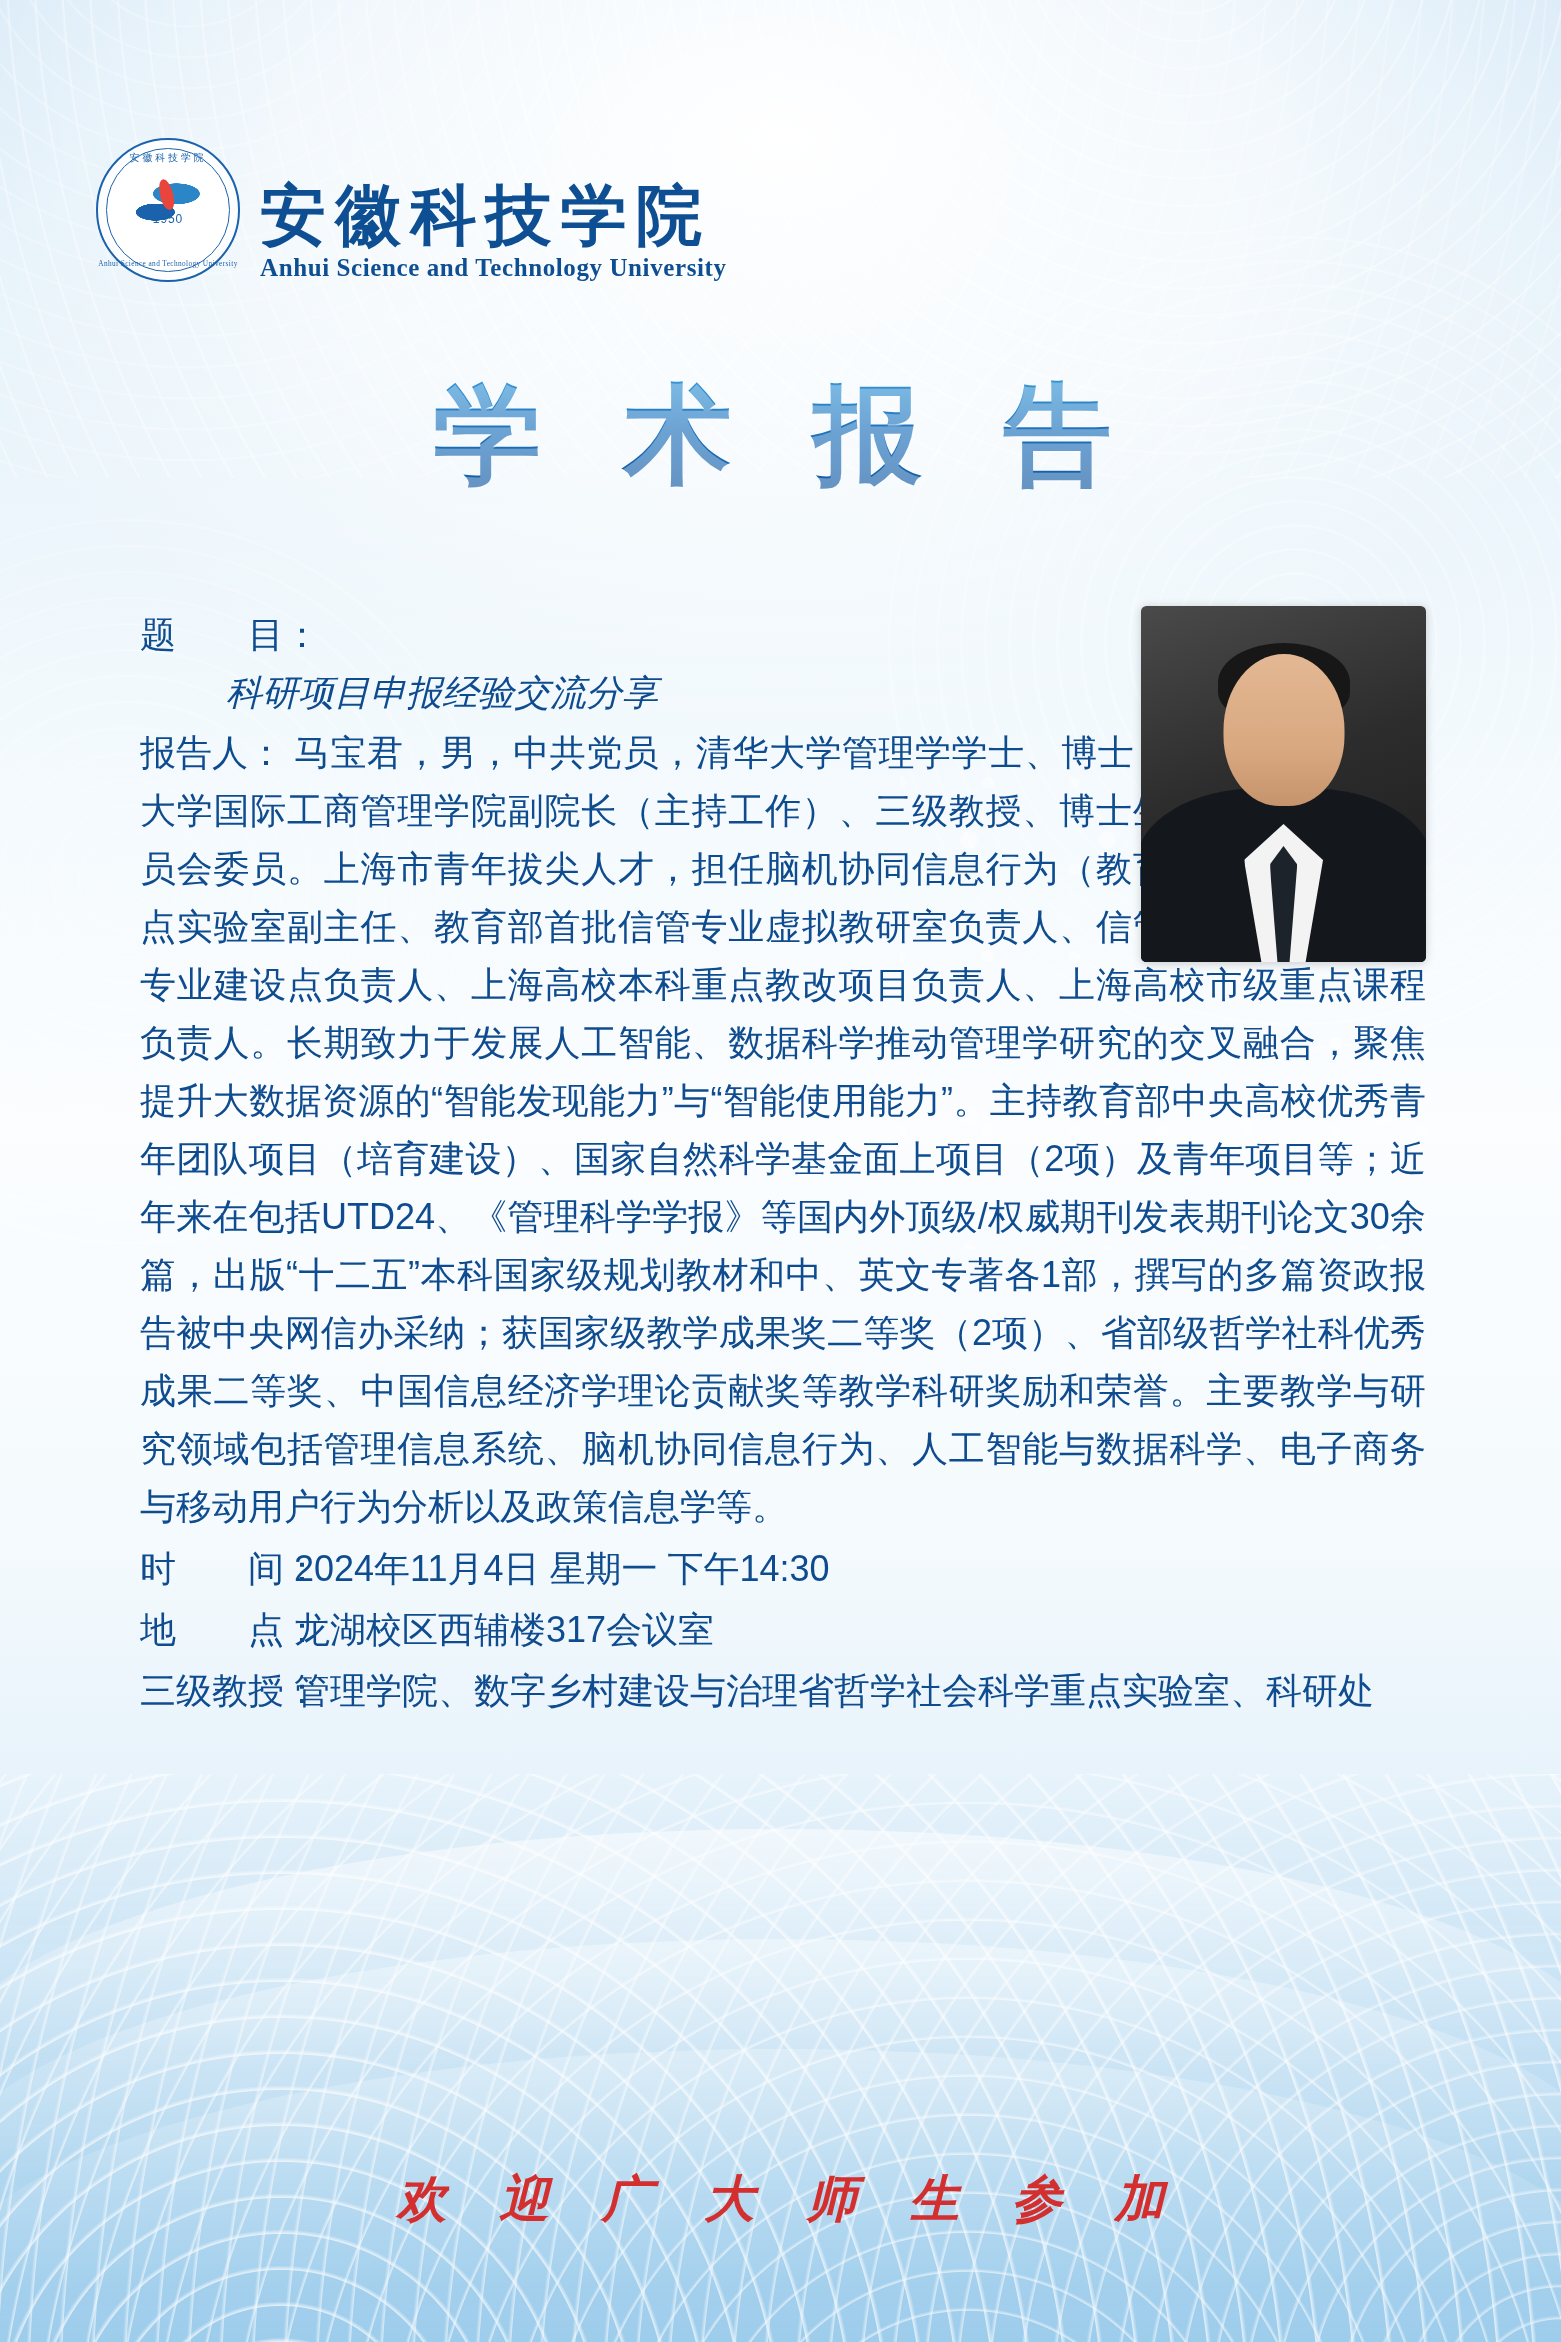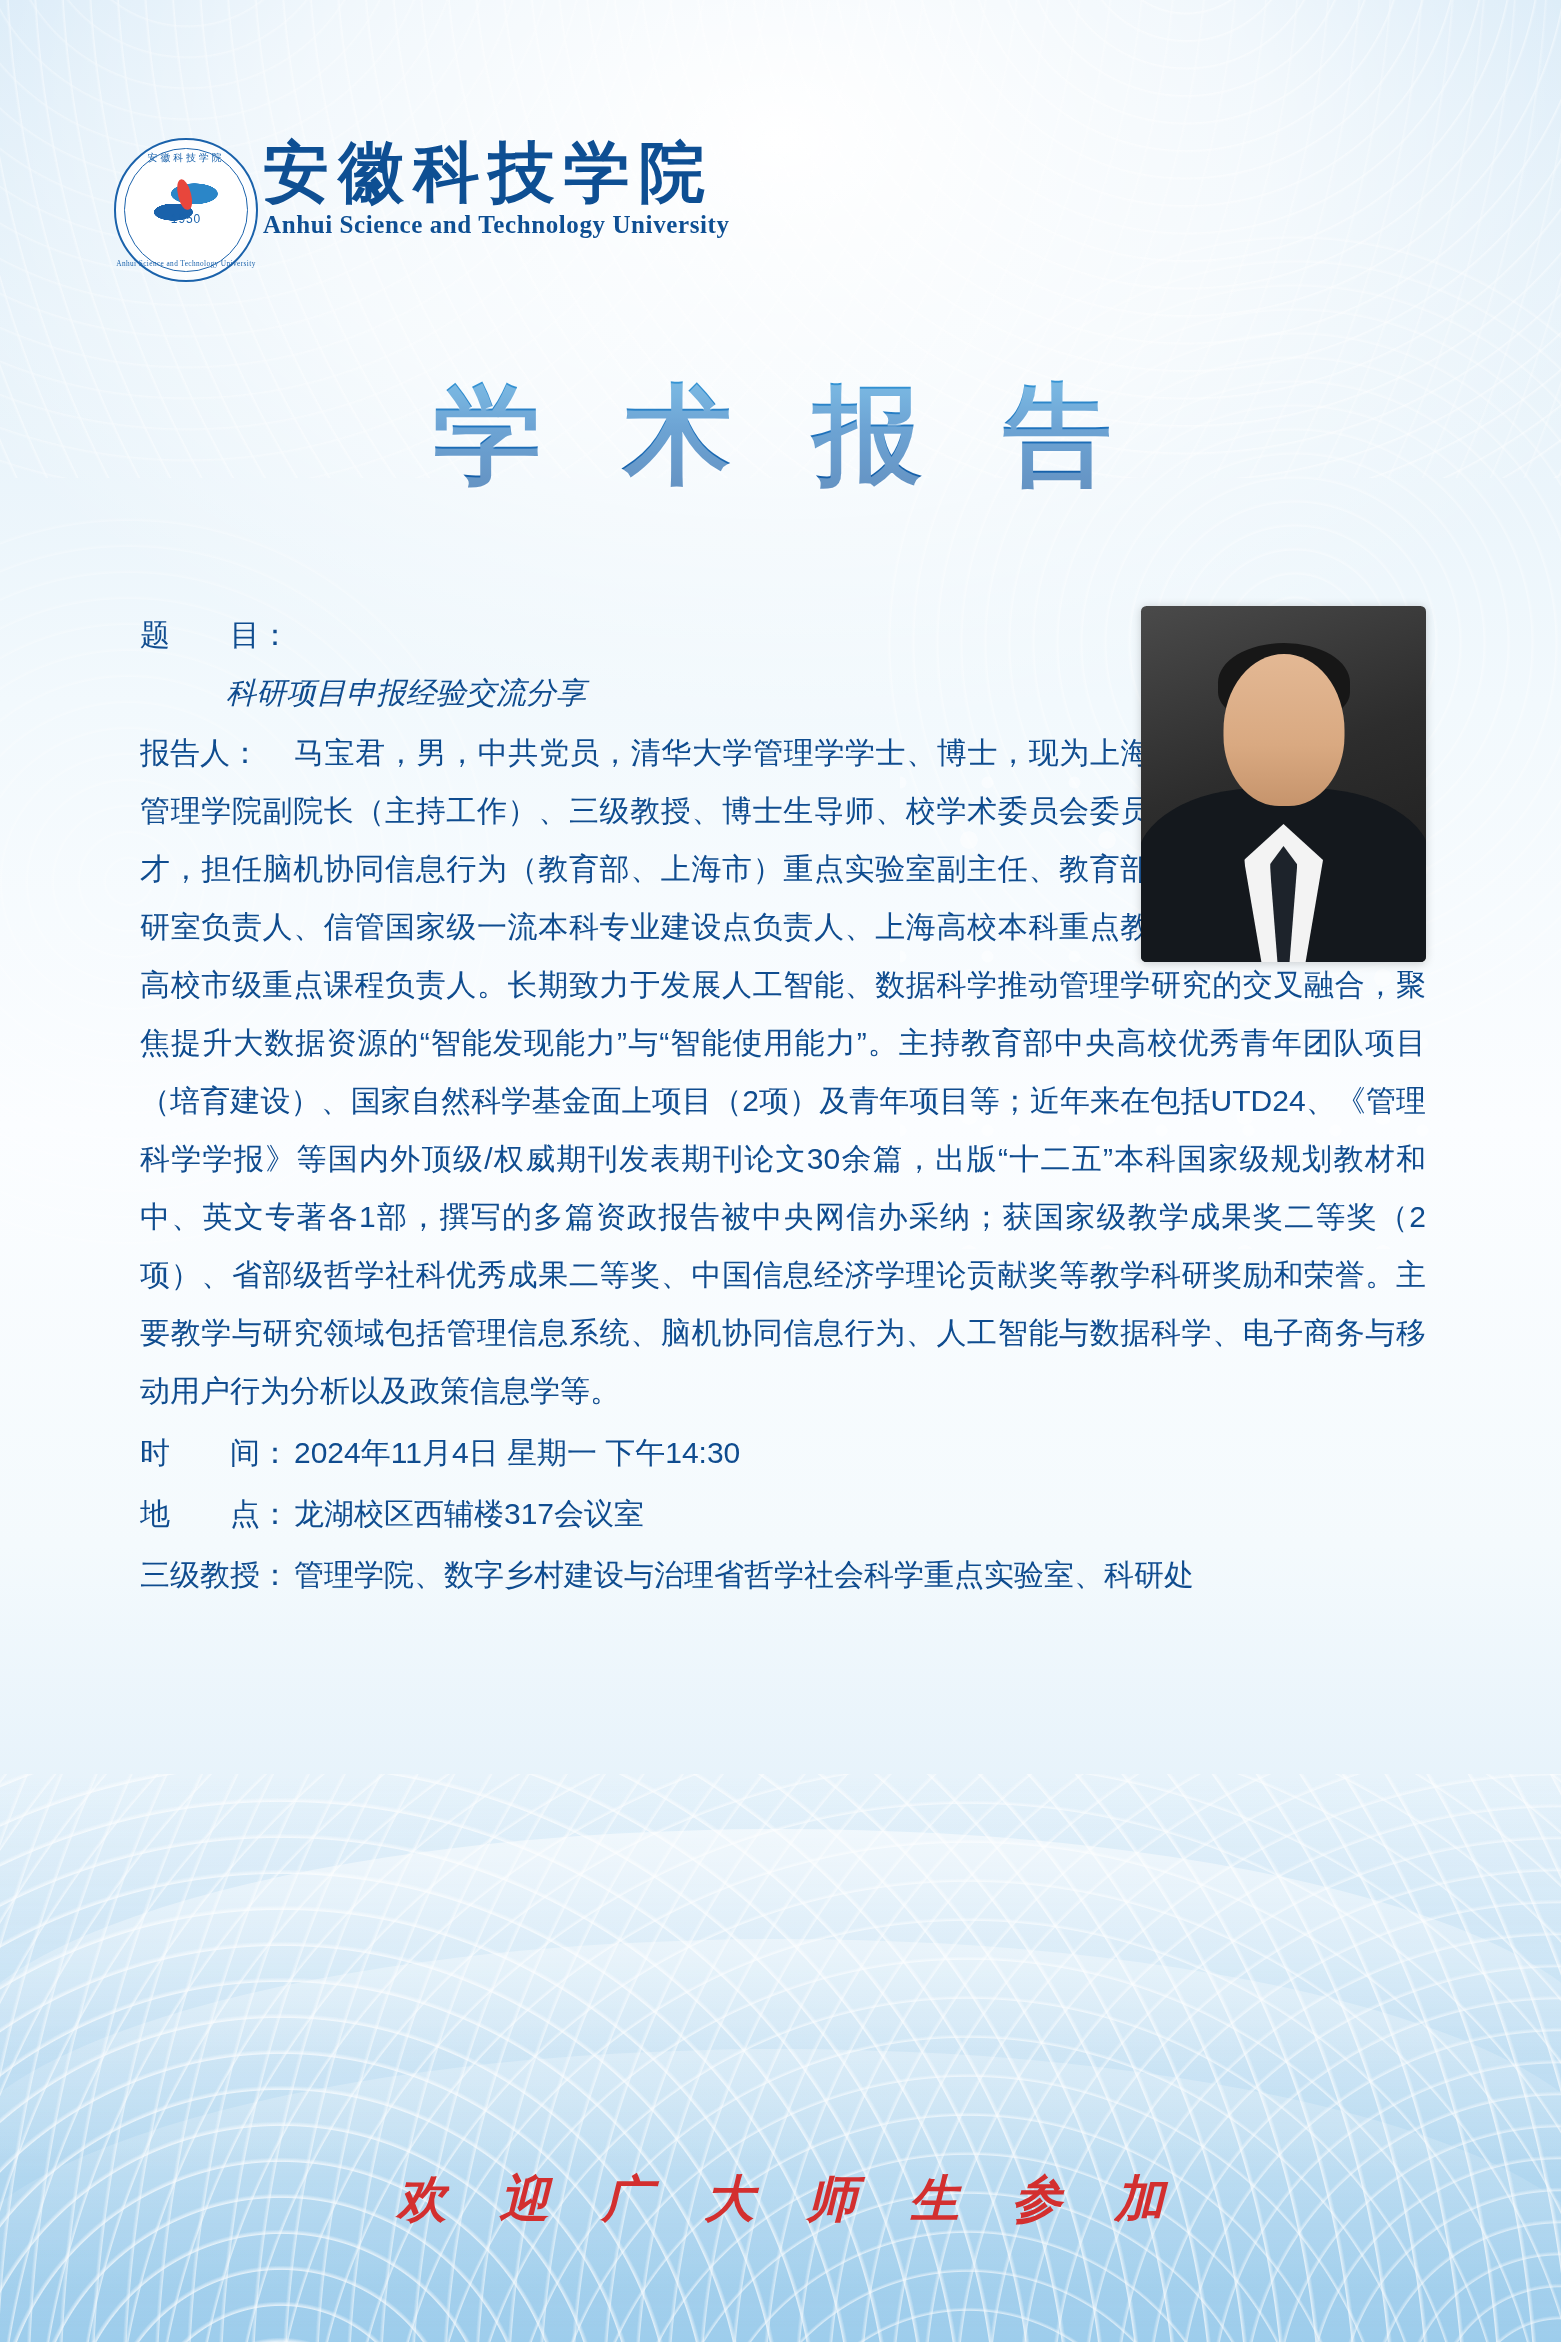--- a/index.html
+++ b/index.html
@@ -81,24 +81,24 @@
     background: linear-gradient(180deg, rgba(255,255,255,0.55), rgba(255,255,255,0));
     pointer-events: none;
   }
   .wave-band.b1 { bottom: 275px; }
   .wave-band.b2 { bottom: 165px; opacity: .7; }
   .wave-band.b3 { bottom: 55px; opacity: .5; }
 
   
   .header {
     position: absolute;
-    left: 114px; top: 138px;
+    left: 96px; top: 138px;
     display: flex;
-    align-items: flex-start;
-    gap: 5px;
+    align-items: flex-end;
+    gap: 20px;
   }
   .logo {
     width: 140px; height: 140px;
     border-radius: 50%;
     border: 2.8px solid #1a62ab;
     background: radial-gradient(circle at 50% 50%, #ffffff 62%, #eaf3fb 100%);
     position: relative;
     flex: none;
     box-shadow: 0 0 0 0.9px rgba(255,255,255,.7) inset;
   }
@@ -194,21 +194,21 @@
     text-shadow: 0 1.8px 0 rgba(255,255,255,.35);
   }
 
   
   .content {
     position: absolute;
     left: 140px;
     top: 606px;
     width: 1286px;
     color: #0f4c8f;
-    font-size: 30px;
+    font-size: 36px;
     line-height: 58px;
   }
   .row {
     display: flex;
     align-items: flex-start;
   }
   .label {
     flex: none;
     width: 154px;
     letter-spacing: 0;

